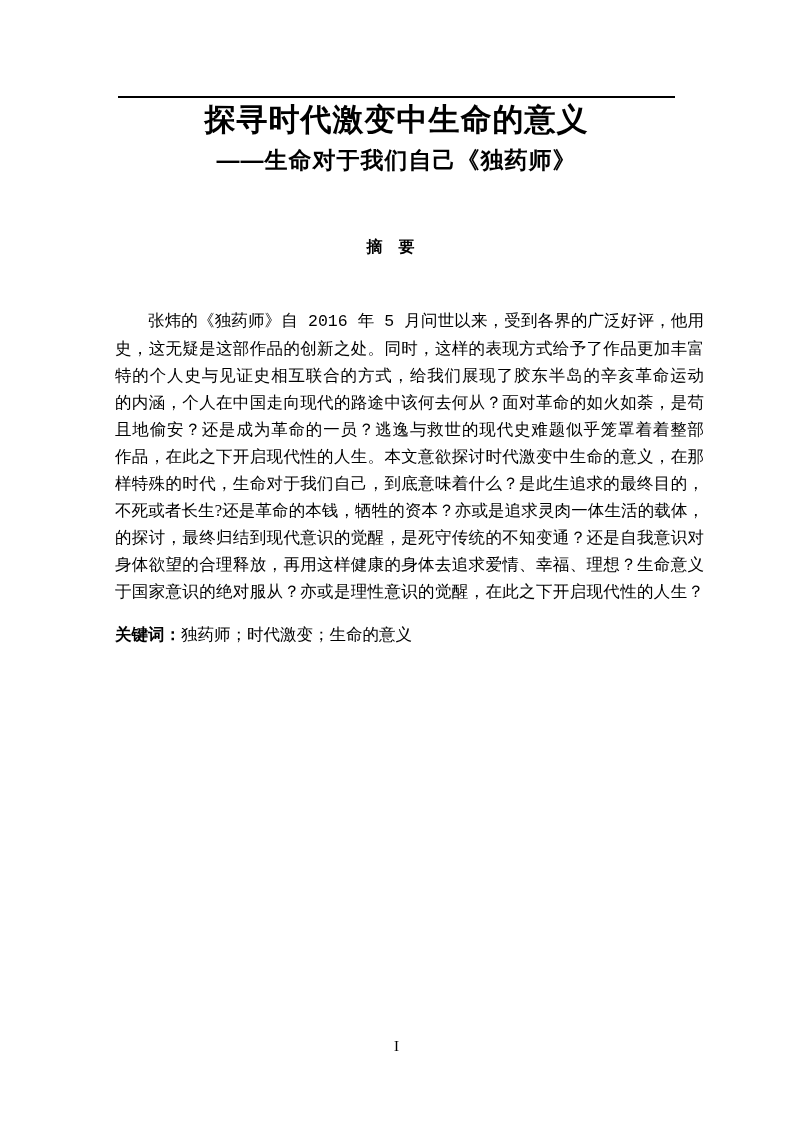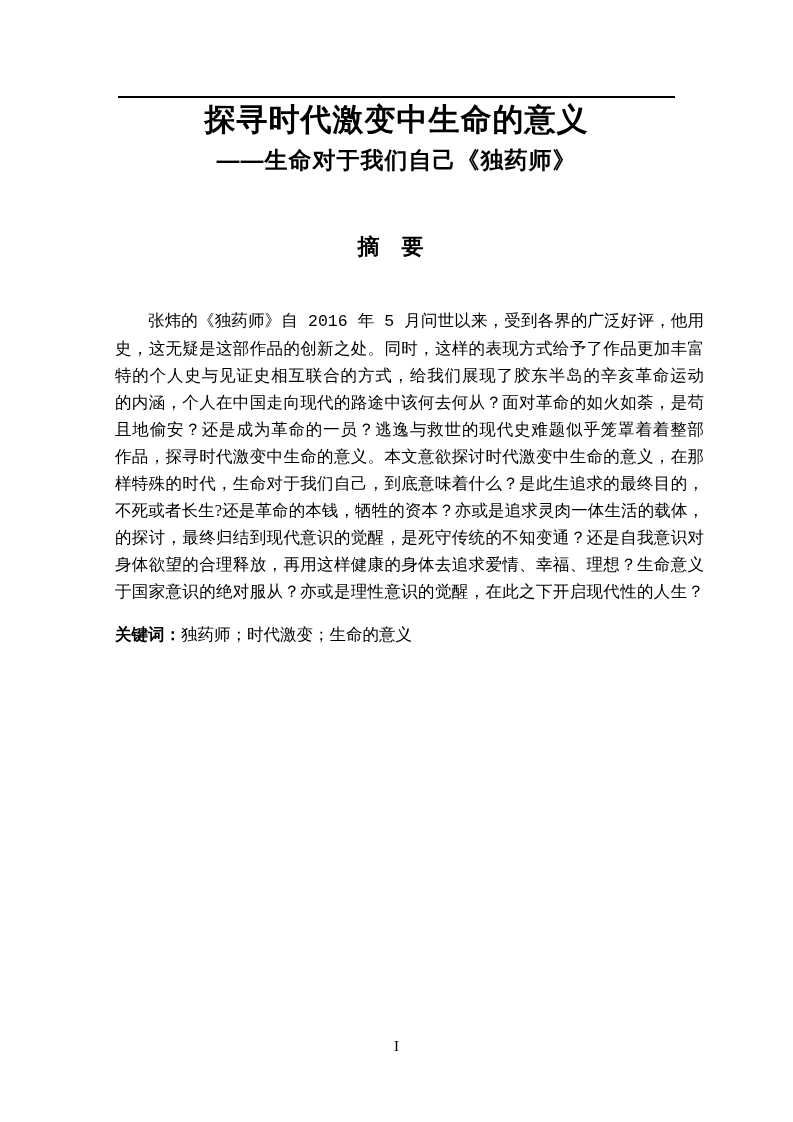--- a/index.html
+++ b/index.html
@@ -51,21 +51,21 @@
     white-space: nowrap;
   }
   .abstract-heading {
     position: absolute;
     left: 0;
     right: 12px;
     top: 231px;
     text-align: center;
     font-family: "Liberation Sans", "DejaVu Sans", sans-serif;
     font-weight: 700;
-    font-size: 22px;
+    font-size: 16px;
     line-height: 32px;
     white-space: pre;
   }
   .abstract-body {
     position: absolute;
     left: 115px;
     top: 308px;
     width: 589px;
     font-size: 16.5px;
     line-height: 27px;
@@ -115,21 +115,21 @@
   <div class="paper-subtitle">——生命对于我们自己《独药师》</div>
 
   <div class="abstract-heading">摘　要</div>
 
   <div class="abstract-body">
     <div class="abstract-line first">张炜的《独药师》自 2016 年 5 月问世以来，受到各界的广泛好评，他用独</div>
     <div class="abstract-line">史，这无疑是这部作品的创新之处。同时，这样的表现方式给予了作品更加丰富</div>
     <div class="abstract-line">特的个人史与见证史相互联合的方式，给我们展现了胶东半岛的辛亥革命运动</div>
     <div class="abstract-line">的内涵，个人在中国走向现代的路途中该何去何从？面对革命的如火如荼，是苟</div>
     <div class="abstract-line">且地偷安？还是成为革命的一员？逃逸与救世的现代史难题似乎笼罩着着整部</div>
-    <div class="abstract-line">作品，探寻时代激变中生命的意义。本文意欲探讨时代激变中生命的意义，在那</div>
+    <div class="abstract-line">作品，在此之下开启现代性的人生。本文意欲探讨时代激变中生命的意义，在那</div>
     <div class="abstract-line">样特殊的时代，生命对于我们自己，到底意味着什么？是此生追求的最终目的，</div>
     <div class="abstract-line">不死或者长生?还是革命的本钱，牺牲的资本？亦或是追求灵肉一体生活的载体，</div>
     <div class="abstract-line">的探讨，最终归结到现代意识的觉醒，是死守传统的不知变通？还是自我意识对</div>
     <div class="abstract-line">身体欲望的合理释放，再用这样健康的身体去追求爱情、幸福、理想？生命意义</div>
     <div class="abstract-line">于国家意识的绝对服从？亦或是理性意识的觉醒，在此之下开启现代性的人生？</div>
   </div>
 
   <div class="keywords-line">
     <span class="keywords-label">关键词：</span><span>独药师；时代激变；生命的意义</span>
   </div>

